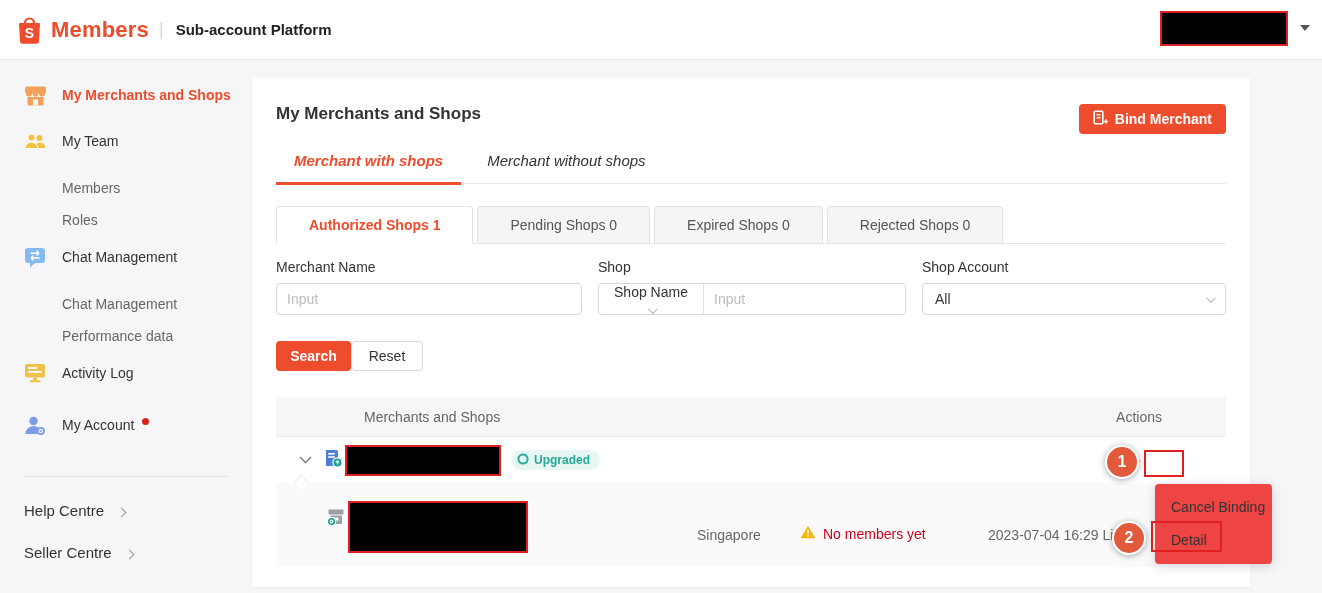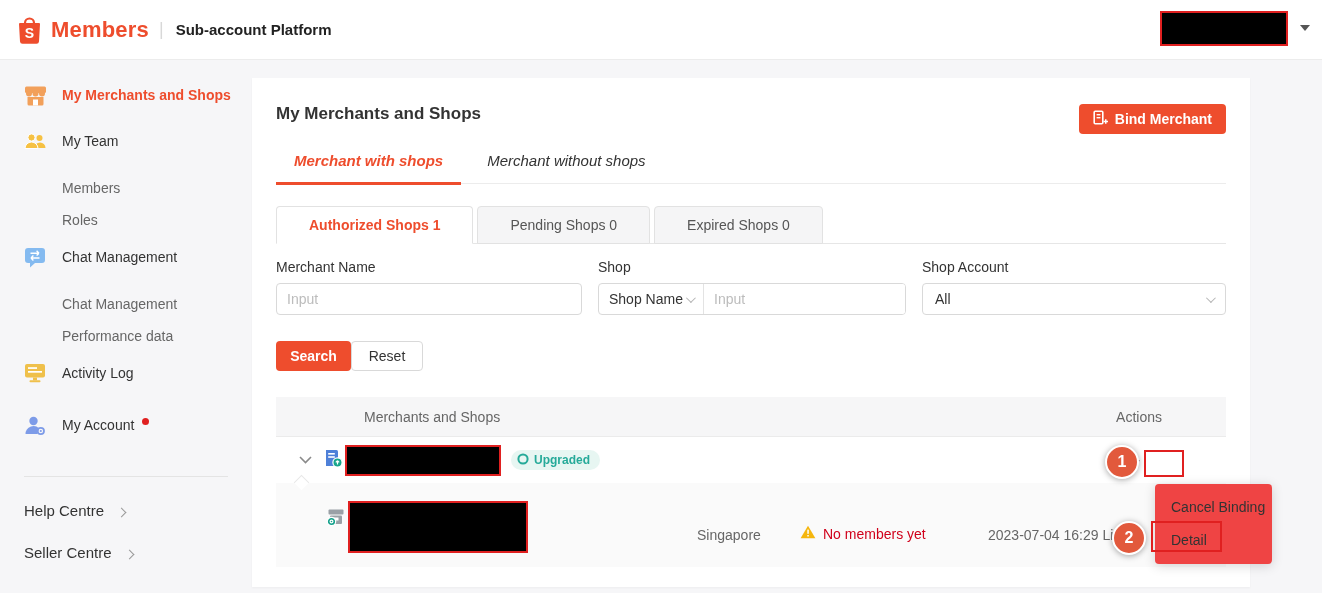--- a/index.html
+++ b/index.html
@@ -40,21 +40,21 @@
   .subtabs { display:flex; gap:4px; margin-top:22px; border-bottom:1px solid #e6e6e6; }
   .subtab { height:38px; display:flex; align-items:center; padding:0 32px; background:#f5f5f6; border:1px solid #e2e2e2; border-radius:4px 4px 0 0; font-size:14px; color:#555; margin-bottom:-1px; cursor:pointer; }
   .subtab.active { background:#fff; color:#ee4d2d; font-weight:bold; border-bottom-color:#fff; }
 
   .filters { display:flex; gap:16px; margin-top:15px; }
   .f-label { font-size:14px; color:#333; margin-bottom:8px; }
   .f-col1 { width:306px; } .f-col2 { width:308px; } .f-col3 { width:304px; }
   .inp { width:100%; height:32px; border:1px solid #d9d9d9; border-radius:4px; padding:0 10px; font-size:14px; color:#333; font-family:inherit; background:#fff; }
   .inp::placeholder { color:#bcbcbc; }
   .shop-combo { display:flex; height:32px; border:1px solid #d9d9d9; border-radius:4px; overflow:hidden; background:#fff; }
-  .shop-sel { width:122px; border-right:1px solid #e3e3e3; display:flex; align-items:center; justify-content:space-between; padding:0 10px; font-size:14px; color:#333; cursor:pointer; }
+  .shop-sel { width:122px; border-right:1px solid #e3e3e3; display:flex; align-items:center; justify-content:space-between; padding:0 10px; font-size:14px; color:#333; cursor:pointer;flex-direction:column; }
   .shop-combo input { flex:1; border:none; outline:none; padding:0 10px; font-size:14px; font-family:inherit; }
   .shop-combo input::placeholder { color:#bcbcbc; }
   .sel { height:32px; border:1px solid #d9d9d9; border-radius:4px; display:flex; align-items:center; justify-content:space-between; padding:0 12px; font-size:14px; color:#333; background:#fff; cursor:pointer; }
   .chev-d { width:7px; height:7px; border-right:1.5px solid #b5b5b5; border-bottom:1.5px solid #b5b5b5; transform:rotate(45deg) translateY(-2px); display:inline-block; }
 
   .btn-row { display:flex; margin-top:26px; }
   .btn-search { width:75px; height:30px; background:#ee4d2d; color:#fff; font-weight:bold; font-size:14px; border:none; border-radius:4px; cursor:pointer; font-family:inherit; }
   .btn-reset { width:72px; height:30px; background:#fff; color:#333; font-size:14px; border:1px solid #d9d9d9; border-radius:4px; cursor:pointer; font-family:inherit; }
 
   .table { margin-top:26px; }
@@ -205,20 +205,21 @@
 
       <div class="tabs">
         <div class="tab active">Merchant with shops</div>
         <div class="tab">Merchant without shops</div>
       </div>
 
       <div class="subtabs">
         <div class="subtab active">Authorized Shops 1</div>
         <div class="subtab">Pending Shops 0</div>
         <div class="subtab">Expired Shops 0</div>
+        <div class="subtab">Rejected Shops 0</div>
       </div>
 
       <div class="filters">
         <div class="f-col1">
           <div class="f-label">Merchant Name</div>
           <input class="inp" type="text" placeholder="Input" style="">
         </div>
         <div class="f-col2">
           <div class="f-label">Shop</div>
           <div class="shop-combo">

